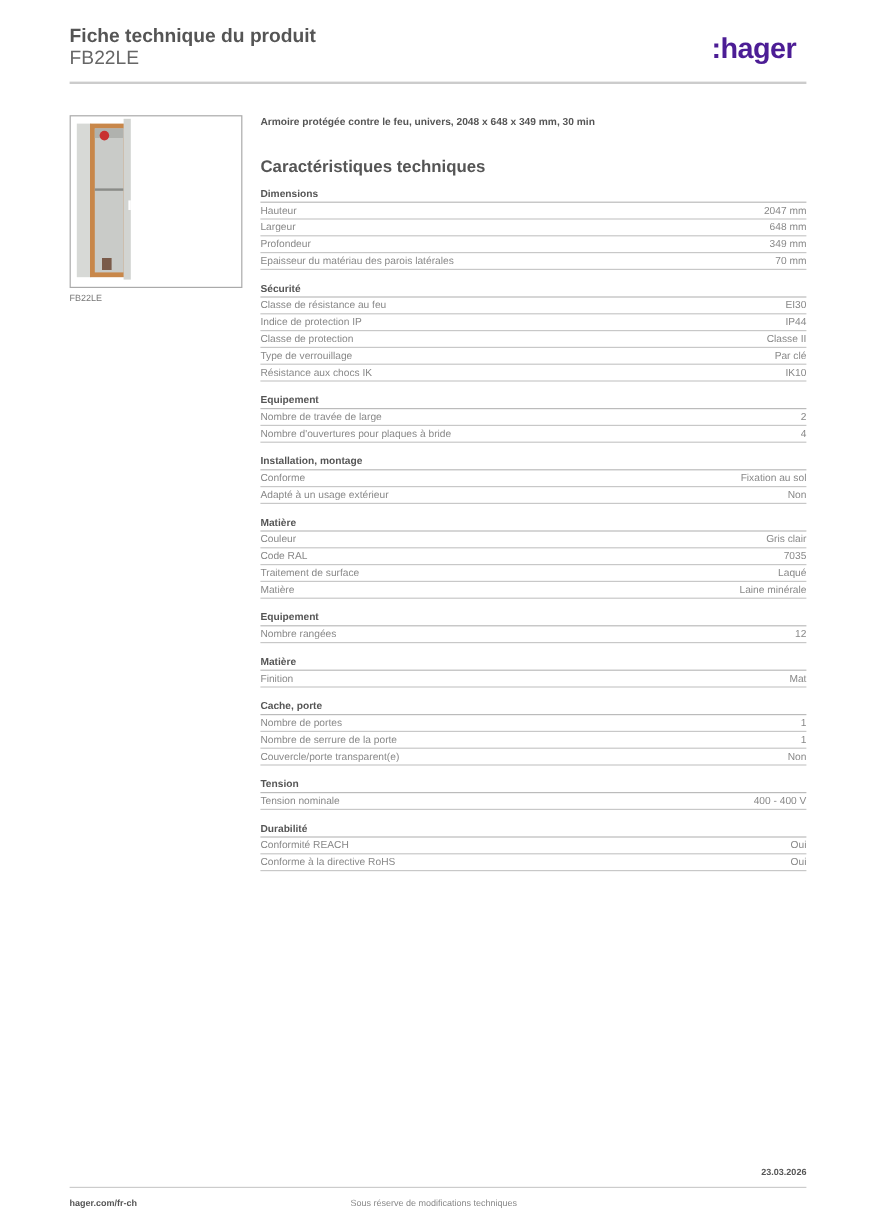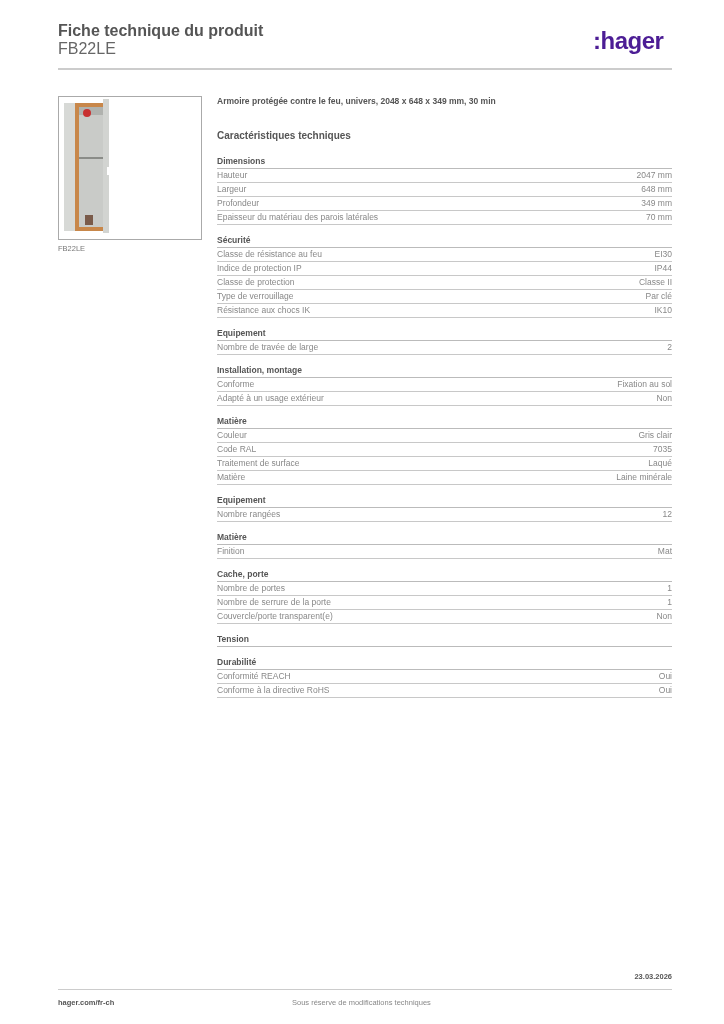--- a/index.html
+++ b/index.html
@@ -31,21 +31,21 @@
     .image-caption {
       position: absolute; left: 58px; top: 244px; font-size: 7.5px; color: #777;
     }
     .content {
       position: absolute; left: 217px; top: 0; width: 455px;
     }
     .desc {
       position: absolute; top: 96px; left: 0; font-size: 8.5px; font-weight: bold; color: #555; white-space: nowrap;
     }
     .char-title {
-      position: absolute; top: 130px; left: 0; font-size: 10px; font-weight: bold; color: #555;
+      position: absolute; top: 130px; left: 0; font-size: 14px; font-weight: bold; color: #555;
     }
     .sections { position: absolute; top: 155px; left: 0; width: 455px; }
     .section { margin-bottom: 9px; }
     .section-title {
       font-size: 8.5px; font-weight: bold; color: #555; height: 12px; line-height: 12px;
       border-bottom: 1.5px solid #bbbbbb; padding-bottom: 1px;
     }
     .row {
       display: flex; justify-content: space-between; font-size: 8.5px; color: #888;
       height: 13px; line-height: 13px; border-bottom: 1.5px solid #c8c8c8;
@@ -134,20 +134,24 @@
           <span>Résistance aux chocs IK</span>
           <span class="val">IK10</span>
         </div>
       </div>
       <div class="section">
         <div class="section-title">Equipement</div>
         <div class="row">
           <span>Nombre de travée de large</span>
           <span class="val">2</span>
         </div>
+        <div class="row">
+          <span>Nombre d'ouvertures pour plaques à bride</span>
+          <span class="val">4</span>
+        </div>
       </div>
       <div class="section">
         <div class="section-title">Installation, montage</div>
         <div class="row">
           <span>Conforme</span>
           <span class="val">Fixation au sol</span>
         </div>
         <div class="row">
           <span>Adapté à un usage extérieur</span>
           <span class="val">Non</span>
@@ -196,20 +200,24 @@
           <span>Nombre de serrure de la porte</span>
           <span class="val">1</span>
         </div>
         <div class="row">
           <span>Couvercle/porte transparent(e)</span>
           <span class="val">Non</span>
         </div>
       </div>
       <div class="section">
         <div class="section-title">Tension</div>
+        <div class="row">
+          <span>Tension nominale</span>
+          <span class="val">400 - 400 V</span>
+        </div>
       </div>
       <div class="section">
         <div class="section-title">Durabilité</div>
         <div class="row">
           <span>Conformité REACH</span>
           <span class="val">Oui</span>
         </div>
         <div class="row">
           <span>Conforme à la directive RoHS</span>
           <span class="val">Oui</span>

